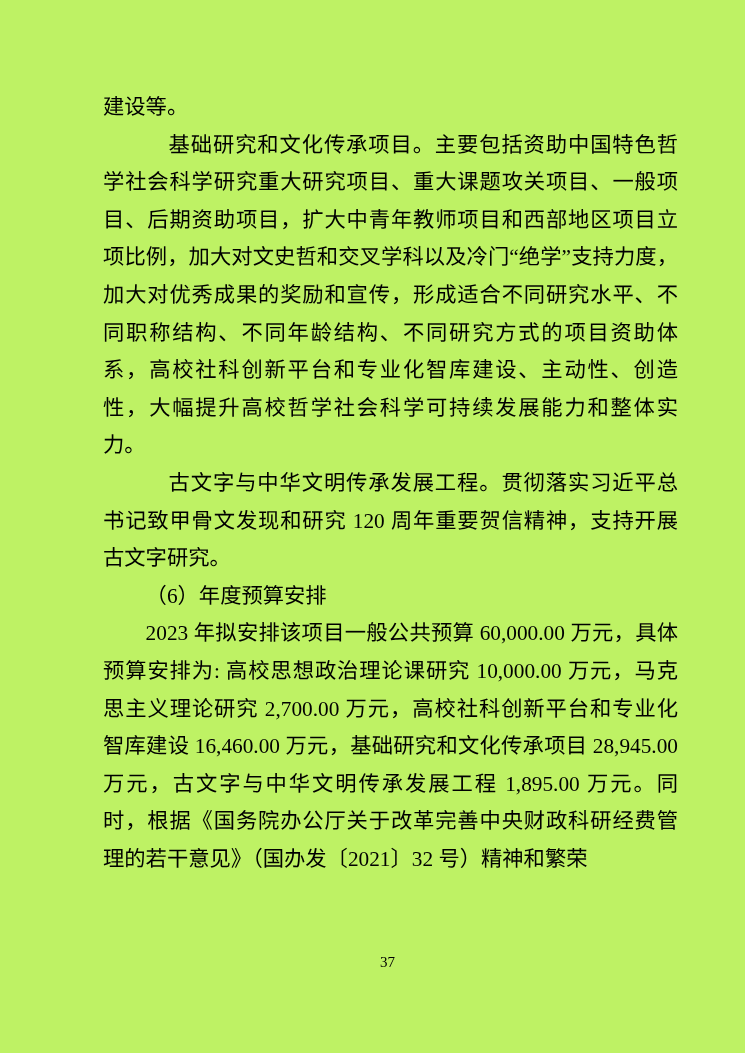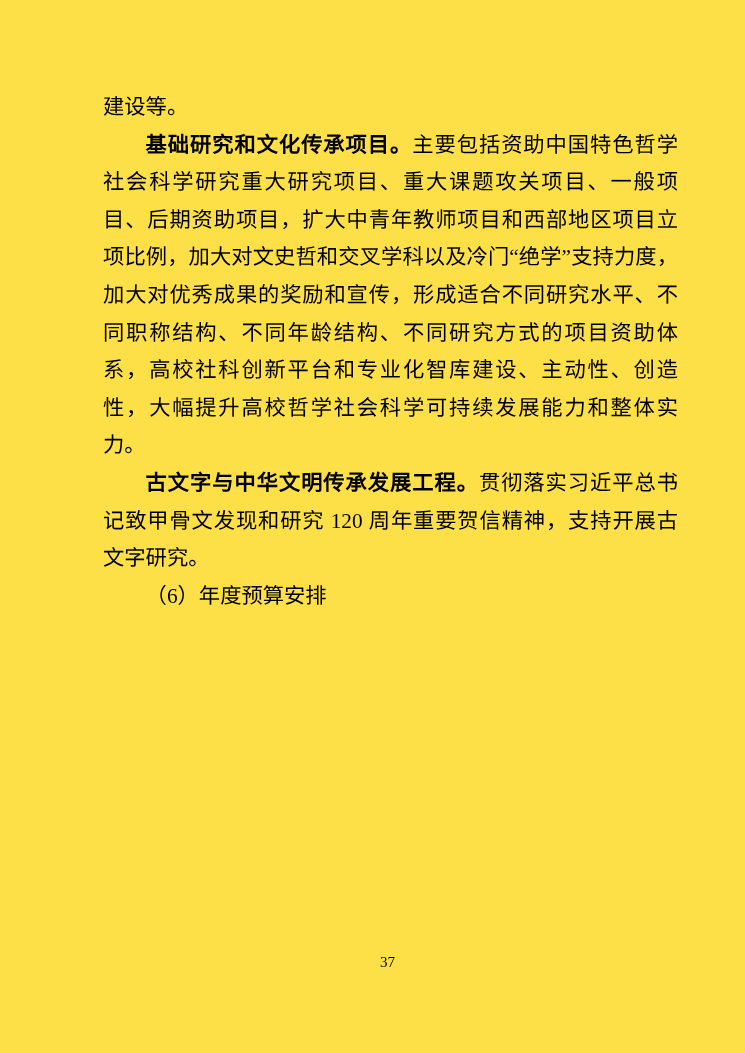--- a/index.html
+++ b/index.html
@@ -10,21 +10,21 @@
     width: 745px;
     height: 1053px;
     background: #ffffff;
     position: relative;
     overflow: hidden;
     font-family: "Liberation Serif", serif;
   }
   .page {
     position: absolute;
     inset: 0;
-    background: #fde047;
+    background: #bef264;
   }
   .doc-body {
     position: absolute;
     left: 103px;
     top: 89px;
     width: 575px;
     color: #000000;
     font-size: 21.3px;
     line-height: 37.6px;
     text-align: justify;
@@ -33,36 +33,38 @@
   }
   .doc-body p {
     margin: 0;
     padding: 0;
     text-justify: inter-character;
   }
   .doc-body p.indent {
     text-indent: 2em;
   }
   .doc-body b {
-    font-weight: bold;
+    font-weight: normal;
+    margin-left: 23px;
   }
   .page-number {
     position: absolute;
     left: 15px;
     top: 954px;
     width: 745px;
     text-align: center;
     font-size: 15px;
     color: #000000;
   }
 </style>
 </head>
 <body>
 
 <div class="page">
   <div class="doc-body">
       <p class=""><span>建设等。</span></p>
       <p class="indent"><b>基础研究和文化传承项目。</b><span>主要包括资助中国特色哲学社会科学研究重大研究项目、重大课题攻关项目、一般项目、后期资助项目，扩大中青年教师项目和西部地区项目立项比例，加大对文史哲和交叉学科以及冷门“绝学”支持力度，加大对优秀成果的奖励和宣传，形成适合不同研究水平、不同职称结构、不同年龄结构、不同研究方式的项目资助体系，高校社科创新平台和专业化智库建设、主动性、创造性，大幅提升高校哲学社会科学可持续发展能力和整体实力。</span></p>
       <p class="indent"><b>古文字与中华文明传承发展工程。</b><span>贯彻落实习近平总书记致甲骨文发现和研究 120 周年重要贺信精神，支持开展古文字研究。</span></p>
       <p class="indent"><span>（6）年度预算安排</span></p>
+      <p class="indent"><span>2023 年拟安排该项目一般公共预算 60,000.00 万元，具体预算安排为: 高校思想政治理论课研究 10,000.00 万元，马克思主义理论研究 2,700.00 万元，高校社科创新平台和专业化智库建设 16,460.00 万元，基础研究和文化传承项目 28,945.00 万元，古文字与中华文明传承发展工程 1,895.00 万元。同时，根据《国务院办公厅关于改革完善中央财政科研经费管理的若干意见》（国办发〔2021〕32 号）精神和繁荣</span></p>
     </div>
   <div class="page-number">37</div>
 </div>
 
 </body></html>

